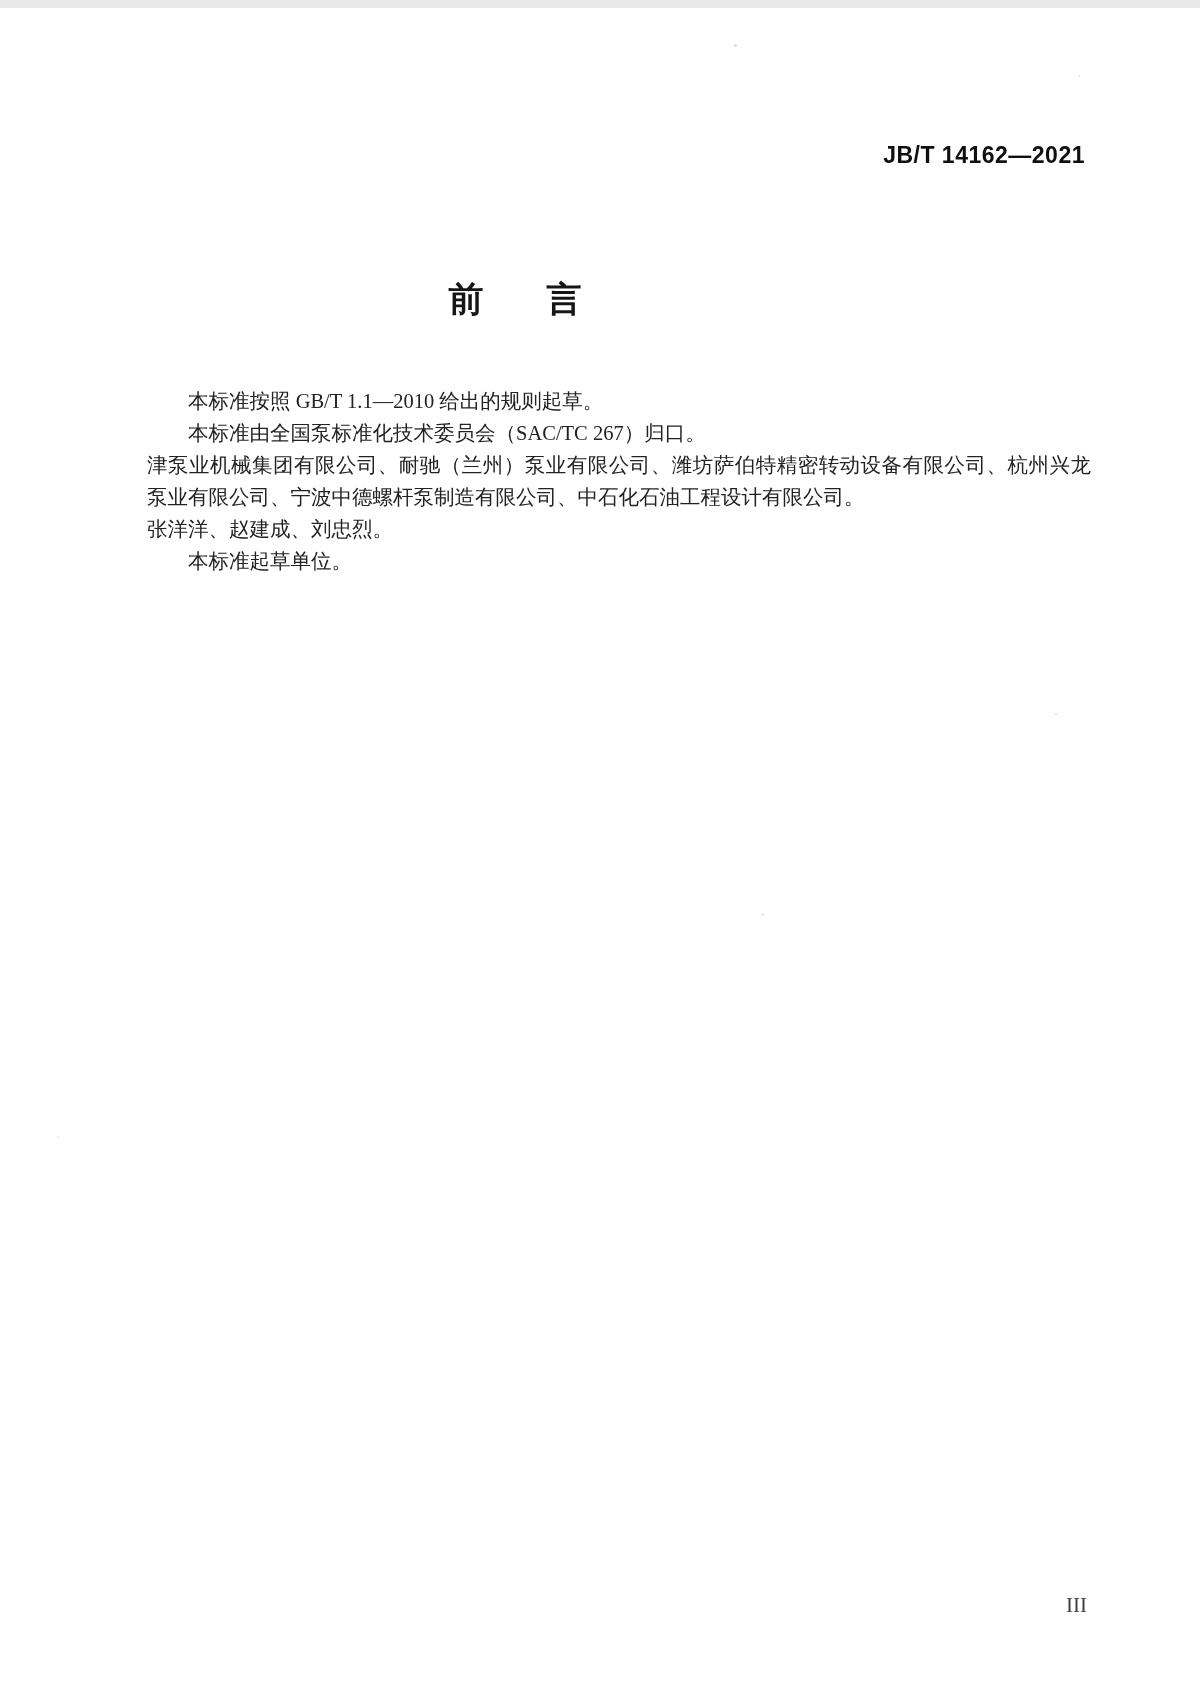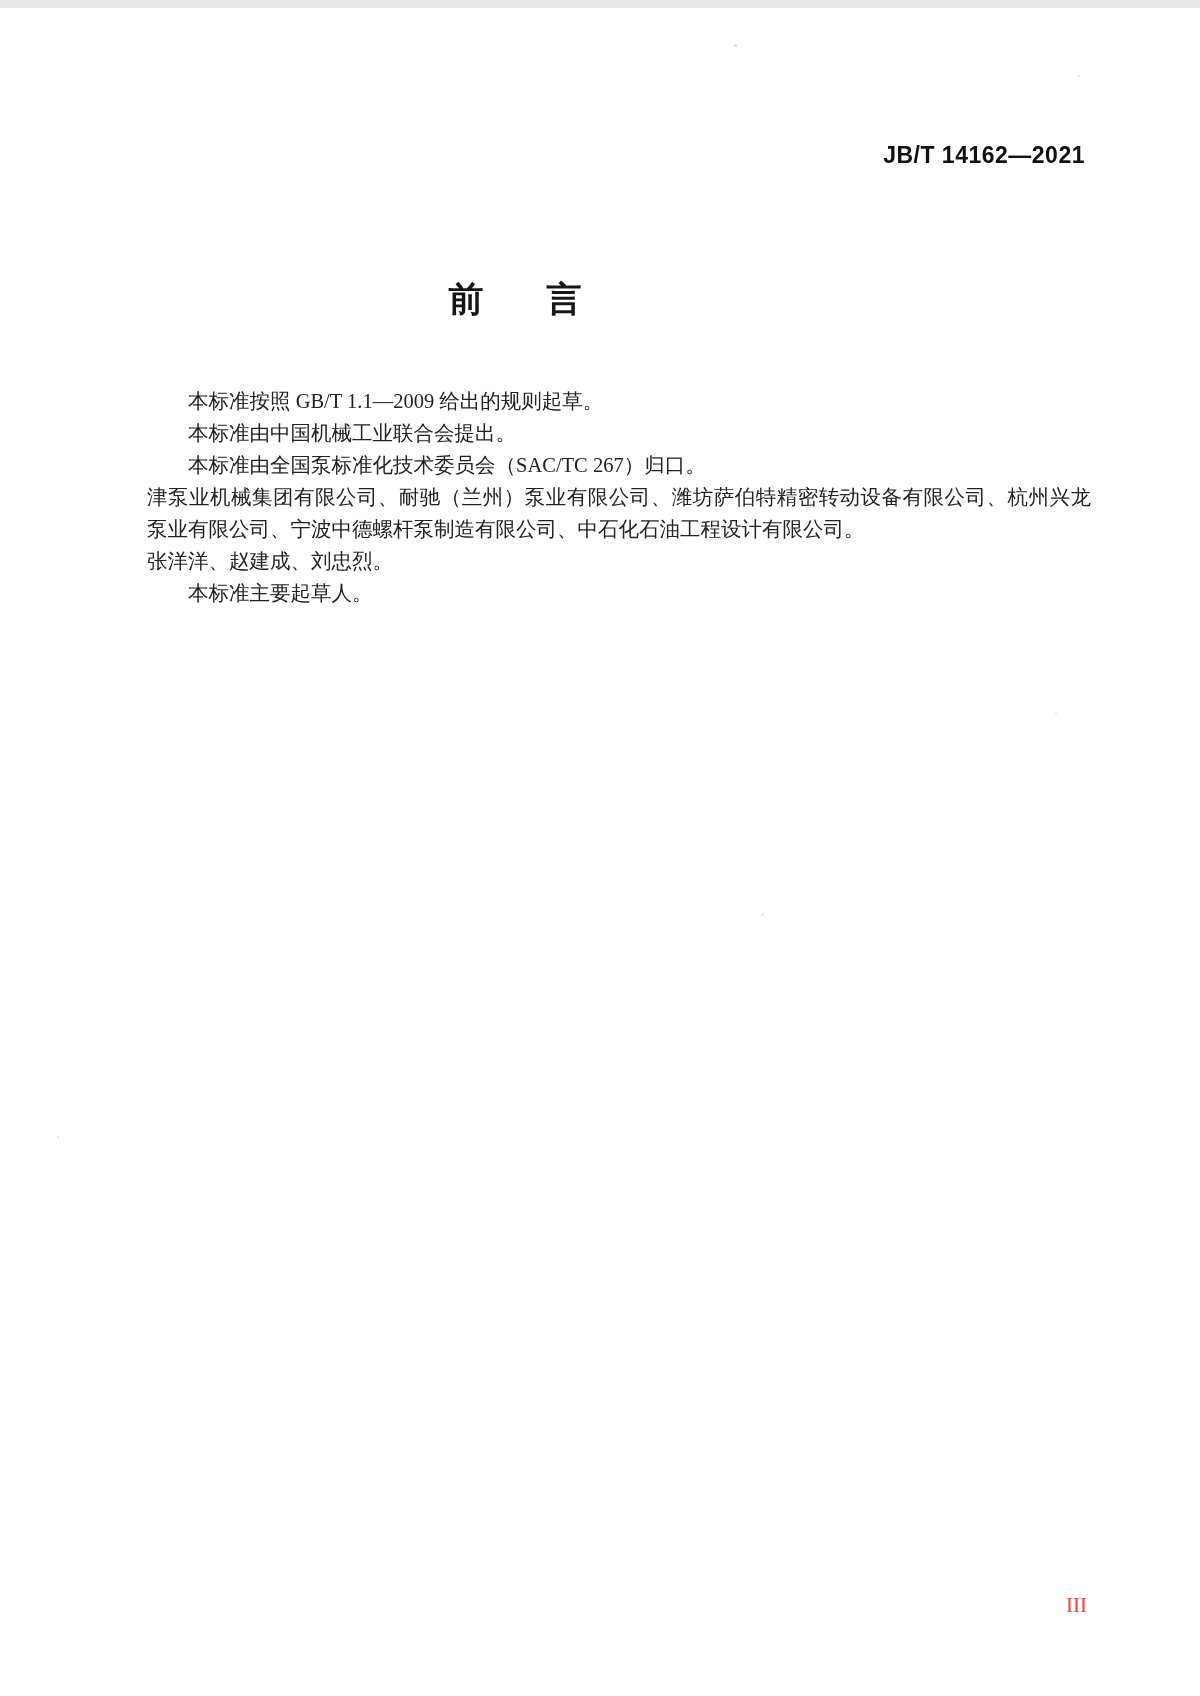--- a/index.html
+++ b/index.html
@@ -68,21 +68,21 @@
     text-align: justify;
     text-align-last: justify;
   }
   
   .page-number {
     position: absolute;
     top: 1585px;
     right: 113px;
     font-family: "Liberation Serif", "DejaVu Serif", serif;
     font-size: 21px;
-    color: #ef4444;
+    color: #404040;
   }
   
   .speck {
     position: absolute;
     border-radius: 50%;
     opacity: 0.65;
   }
   .speck.s1 { left: 734px; top: 36px;  width: 3px; height: 3px; background: #c6c6c6; }
   .speck.s2 { left: 1078px; top: 67px; width: 2px; height: 2px; background: #d3d3d3; }
   .speck.s3 { left: 1055px; top: 705px; width: 2px; height: 2px; background: #d6d6d6; }
@@ -92,27 +92,26 @@
 </head>
 <body>
 
 <div class="page">
 
   <div class="std-number">JB/T 14162—2021</div>
 
   <div class="doc-title">前言</div>
 
   <div class="body-text">
-      <div class="line indent">本标准按照 GB/T 1.1—2009 给出的规则起草。</div>
-      <div class="line indent">本标准由中国机械工业联合会提出。</div>
+      <div class="line indent">本标准按照 GB/T 1.1—2010 给出的规则起草。</div>
       <div class="line indent">本标准由全国泵标准化技术委员会（SAC/TC 267）归口。</div>
       <div class="line fill">津泵业机械集团有限公司、耐驰（兰州）泵业有限公司、潍坊萨伯特精密转动设备有限公司、杭州兴龙</div>
       <div class="line">泵业有限公司、宁波中德螺杆泵制造有限公司、中石化石油工程设计有限公司。</div>
       <div class="line">张洋洋、赵建成、刘忠烈。</div>
-      <div class="line indent">本标准主要起草人。</div>
+      <div class="line indent">本标准起草单位。</div>
     </div>
 
   <div class="page-number">III</div>
 
   <div class="speck s1"></div>
   <div class="speck s2"></div>
   <div class="speck s3"></div>
   <div class="speck s4"></div>
   <div class="speck s5"></div>
 

